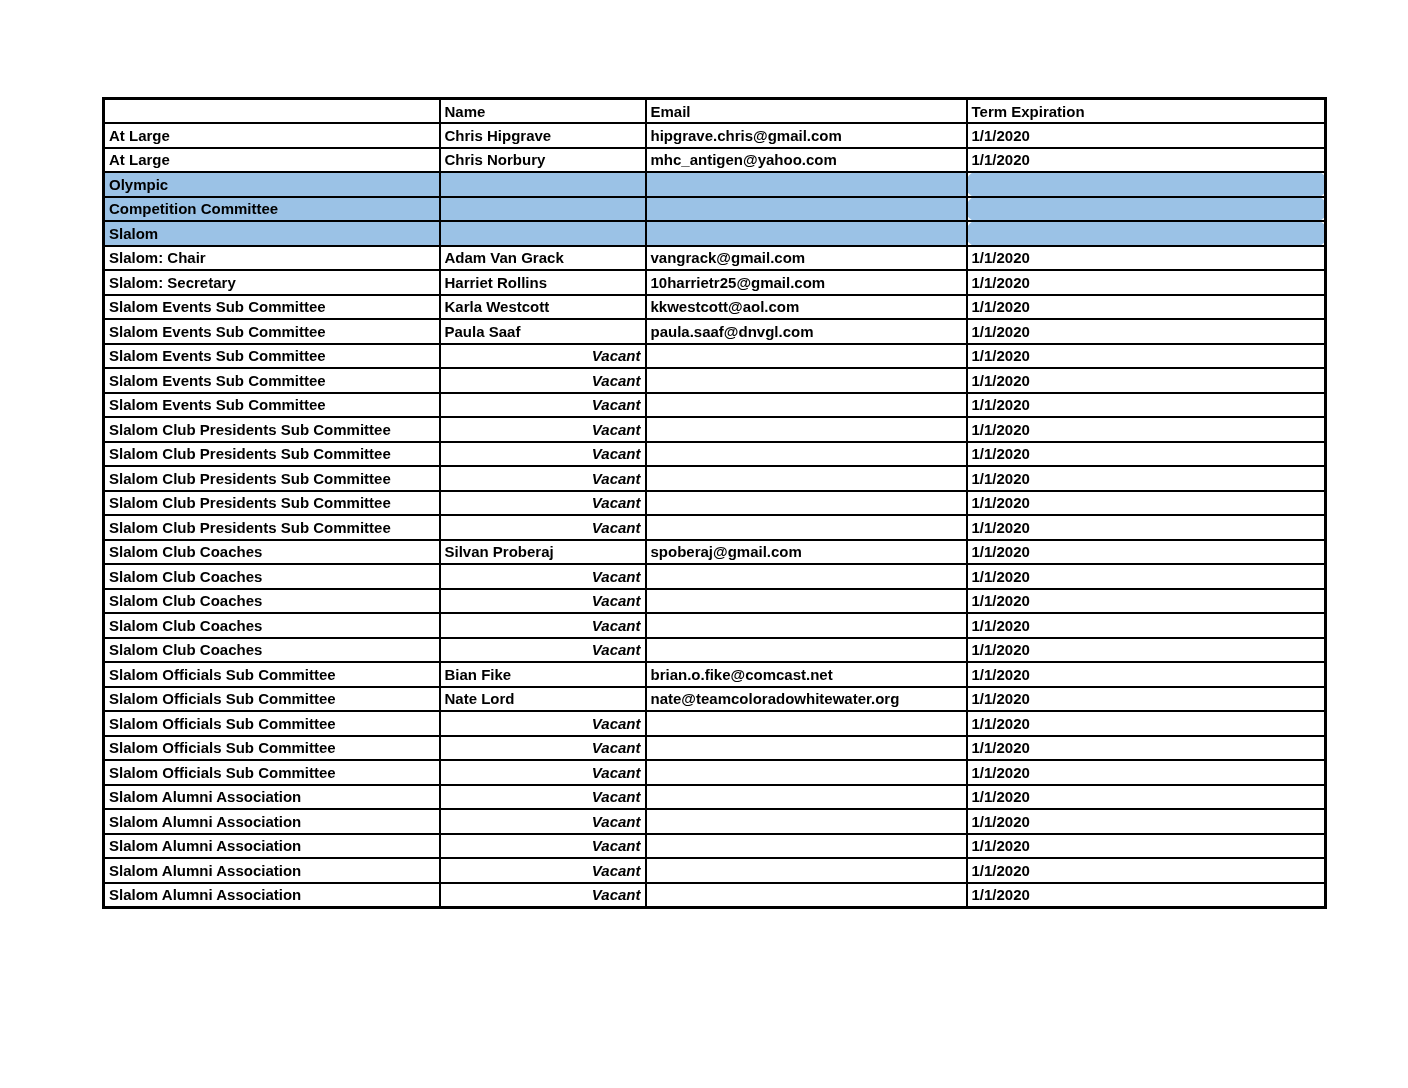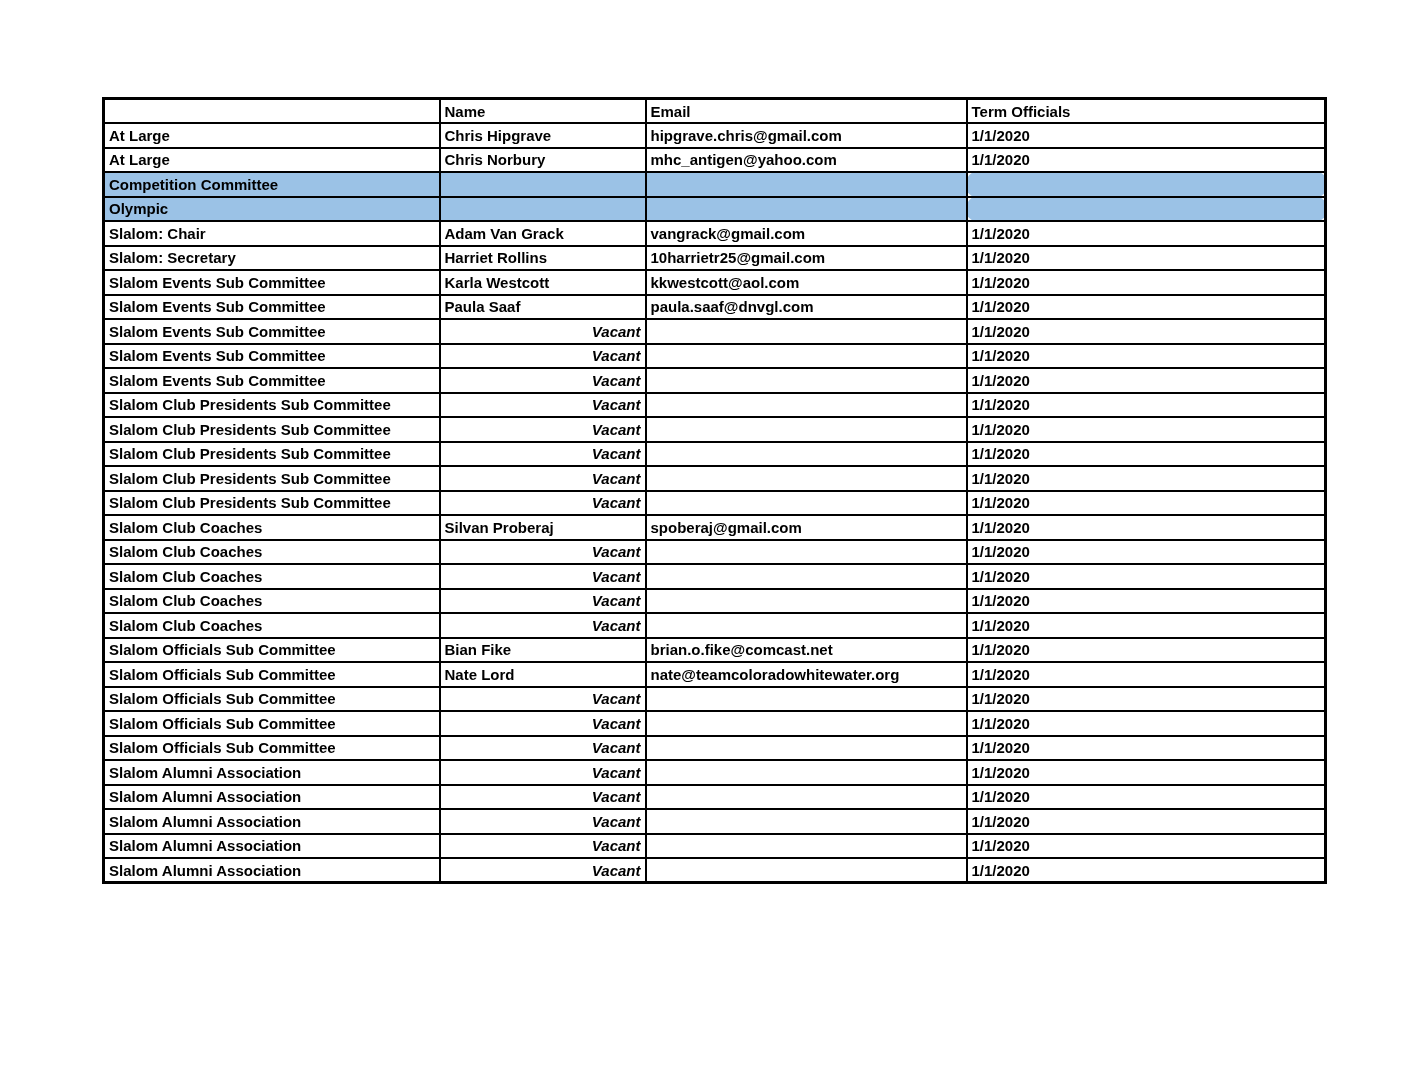--- a/index.html
+++ b/index.html
@@ -67,44 +67,50 @@
       <col class="c-role">
       <col class="c-name">
       <col class="c-email">
       <col class="c-term">
     </colgroup>
     <thead>
       <tr>
         <th></th>
         <th>Name</th>
         <th>Email</th>
-        <th>Term Officials</th>
+        <th>Term Expiration</th>
       </tr>
     </thead>
     <tbody>
         <tr>
           <td class="role-cell indent-0">At Large</td>
           <td class="name-cell">Chris Hipgrave</td>
           <td class="email-cell">hipgrave.chris@gmail.com</td>
           <td class="term-cell">1/1/2020</td>
         </tr>
         <tr>
           <td class="role-cell indent-0">At Large</td>
           <td class="name-cell">Chris Norbury</td>
           <td class="email-cell">mhc_antigen@yahoo.com</td>
           <td class="term-cell">1/1/2020</td>
         </tr>
         <tr class="section-row">
+          <td class="role-cell indent-1">Olympic</td>
+          <td class="name-cell"></td>
+          <td class="email-cell"></td>
+          <td class="term-cell"></td>
+        </tr>
+        <tr class="section-row">
           <td class="role-cell indent-0">Competition Committee</td>
           <td class="name-cell"></td>
           <td class="email-cell"></td>
           <td class="term-cell"></td>
         </tr>
         <tr class="section-row">
-          <td class="role-cell indent-1">Olympic</td>
+          <td class="role-cell indent-2">Slalom</td>
           <td class="name-cell"></td>
           <td class="email-cell"></td>
           <td class="term-cell"></td>
         </tr>
         <tr>
           <td class="role-cell indent-0">Slalom: Chair</td>
           <td class="name-cell">Adam Van Grack</td>
           <td class="email-cell">vangrack@gmail.com</td>
           <td class="term-cell">1/1/2020</td>
         </tr>

